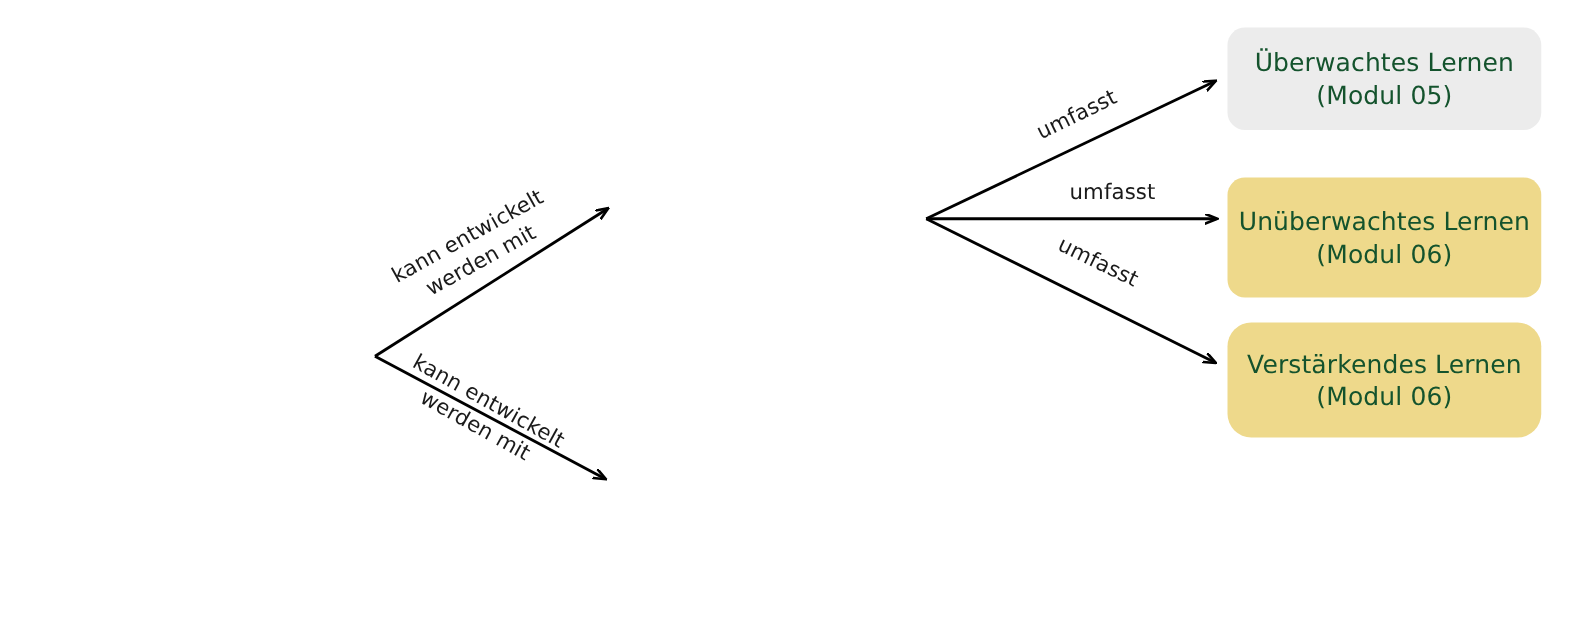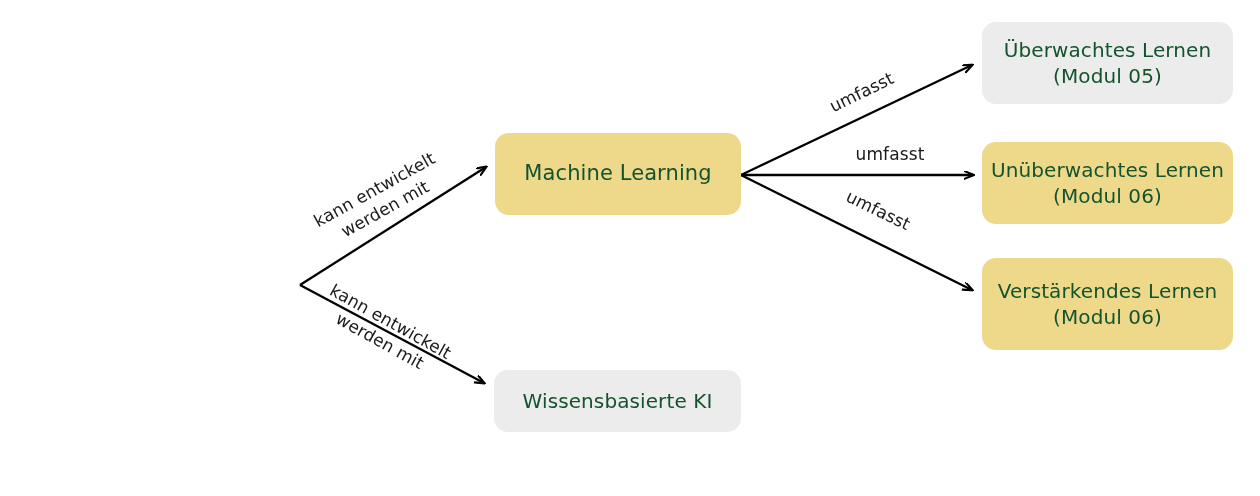--- a/index.html
+++ b/index.html
@@ -55,27 +55,28 @@
     width: 247px; height: 62px;
     font-size: 20px;
   }
   #node-ueberwachtes-lernen {
     left: 982px; top: 22px;
     width: 251px; height: 82px;
     font-size: 20px;
   }
   #node-unueberwachtes-lernen {
     left: 982px; top: 142px;
-    width: 251px; height: 82px;
+    width: 251px; height: 96px;
     font-size: 20px;
   }
   #node-verstaerkendes-lernen {
     left: 982px; top: 258px;
     width: 251px; height: 92px;
     font-size: 20px;
+    border-radius: 19px;
   }
 
   .edge-label {
     position: absolute;
     color: #1a1a1a;
     font-size: 17px;
     line-height: 1.28;
     text-align: center;
     white-space: pre-line;
     letter-spacing: 0.1px;
@@ -123,23 +124,21 @@
     <line x1="300" y1="285" x2="484" y2="383" stroke="#000000" stroke-width="2.3" marker-end="url(#arrowhead)"></line>
 
     <line x1="741" y1="175" x2="972" y2="65" stroke="#000000" stroke-width="2.3" marker-end="url(#arrowhead)"></line>
 
     <line x1="741" y1="175" x2="973" y2="175" stroke="#000000" stroke-width="2.3" marker-end="url(#arrowhead)"></line>
 
     <line x1="741" y1="175" x2="972" y2="290" stroke="#000000" stroke-width="2.3" marker-end="url(#arrowhead)"></line>
   </svg>
 
 
-  <div class="node node-yellow" id="node-machine-learning">Machine Learning</div>
 
-  <div class="node node-gray" id="node-wissensbasierte-ki">Wissensbasierte KI</div>
 
   <div class="node node-gray" id="node-ueberwachtes-lernen">Überwachtes Lernen
 (Modul 05)</div>
 
   <div class="node node-yellow" id="node-unueberwachtes-lernen">Unüberwachtes Lernen
 (Modul 06)</div>
 
   <div class="node node-yellow" id="node-verstaerkendes-lernen">Verstärkendes Lernen
 (Modul 06)</div>
 

